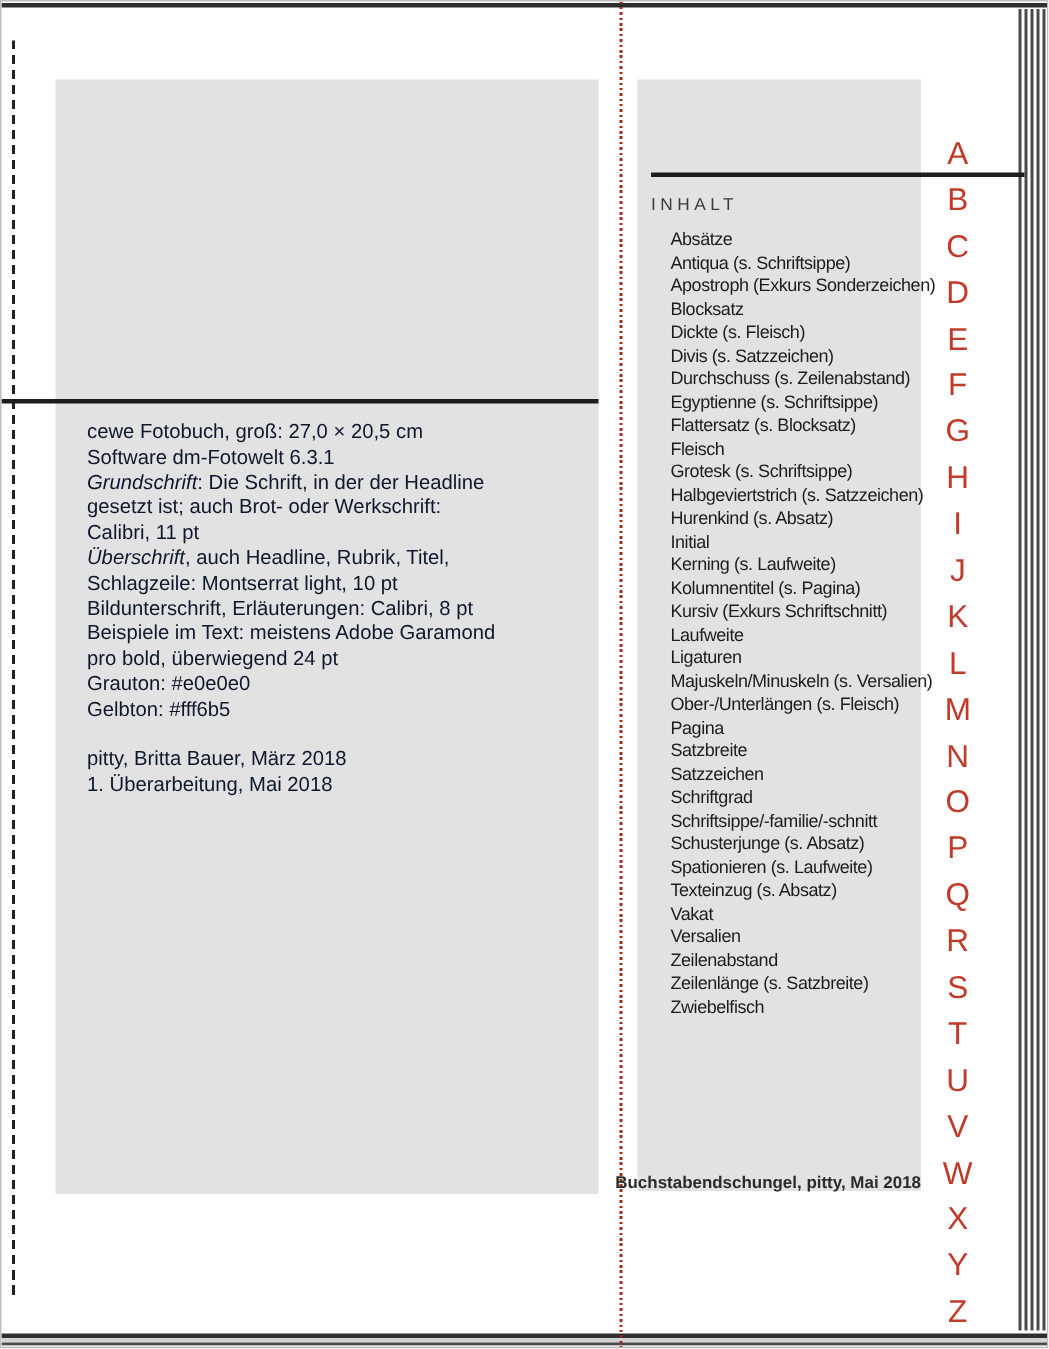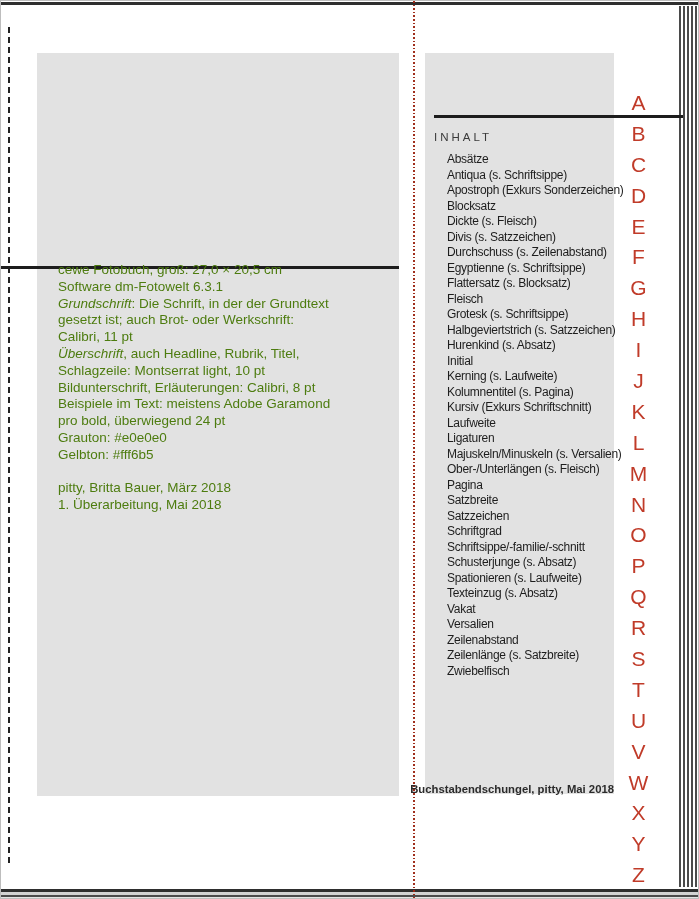--- a/index.html
+++ b/index.html
@@ -29,21 +29,21 @@
 
   
   .panel-left{position:absolute;left:36px;top:52px;width:362px;height:743px;background:#e2e2e2;}
   .panel-right{position:absolute;left:424px;top:52px;width:189px;height:741px;background:#e2e2e2;}
 
   
   .rule-left{position:absolute;left:0;top:265px;width:398px;height:3px;background:#1d1d1d;}
   .rule-right{position:absolute;left:433px;top:114px;width:249px;height:3px;background:#1d1d1d;}
 
   
-  .text-block{position:absolute;left:57px;top:261px;width:336px;font-size:13.5px;line-height:16.8px;color:#4d7c0f;}
+  .text-block{position:absolute;left:57px;top:279px;width:336px;font-size:13.5px;line-height:16.8px;color:#0f172a;}
   .tline{height:16.8px;white-space:nowrap;}
   .tline i{font-style:italic;}
 
   
   .inhalt-title{
     position:absolute;left:433px;top:130px;font-size:11.5px;letter-spacing:3px;
     color:#3a3a3a;
   }
   .inhalt-list{position:absolute;left:446px;top:151px;width:180px;font-size:12px;line-height:15.5px;color:#1d1d1d;letter-spacing:-0.3px;}
   .inhalt-item{height:15.5px;white-space:nowrap;}
@@ -78,21 +78,21 @@
 
   <div class="panel-left"></div>
   <div class="panel-right"></div>
 
   <div class="rule-left"></div>
   <div class="rule-right"></div>
 
   <div class="text-block">
       <div class="tline"><i></i><span>cewe Fotobuch, groß: 27,0 × 20,5 cm</span></div>
       <div class="tline"><i></i><span>Software dm-Fotowelt 6.3.1</span></div>
-      <div class="tline"><i>Grundschrift</i><span>: Die Schrift, in der der Grundtext</span></div>
+      <div class="tline"><i>Grundschrift</i><span>: Die Schrift, in der der Headline</span></div>
       <div class="tline"><i></i><span>gesetzt ist; auch Brot- oder Werkschrift:</span></div>
       <div class="tline"><i></i><span>Calibri, 11 pt</span></div>
       <div class="tline"><i>Überschrift</i><span>, auch Headline, Rubrik, Titel,</span></div>
       <div class="tline"><i></i><span>Schlagzeile: Montserrat light, 10 pt</span></div>
       <div class="tline"><i></i><span>Bildunterschrift, Erläuterungen: Calibri, 8 pt</span></div>
       <div class="tline"><i></i><span>Beispiele im Text: meistens Adobe Garamond</span></div>
       <div class="tline"><i></i><span>pro bold, überwiegend 24 pt</span></div>
       <div class="tline"><i></i><span>Grauton: #e0e0e0</span></div>
       <div class="tline"><i></i><span>Gelbton: #fff6b5</span></div>
       <div class="tline"><i></i><span></span></div>

